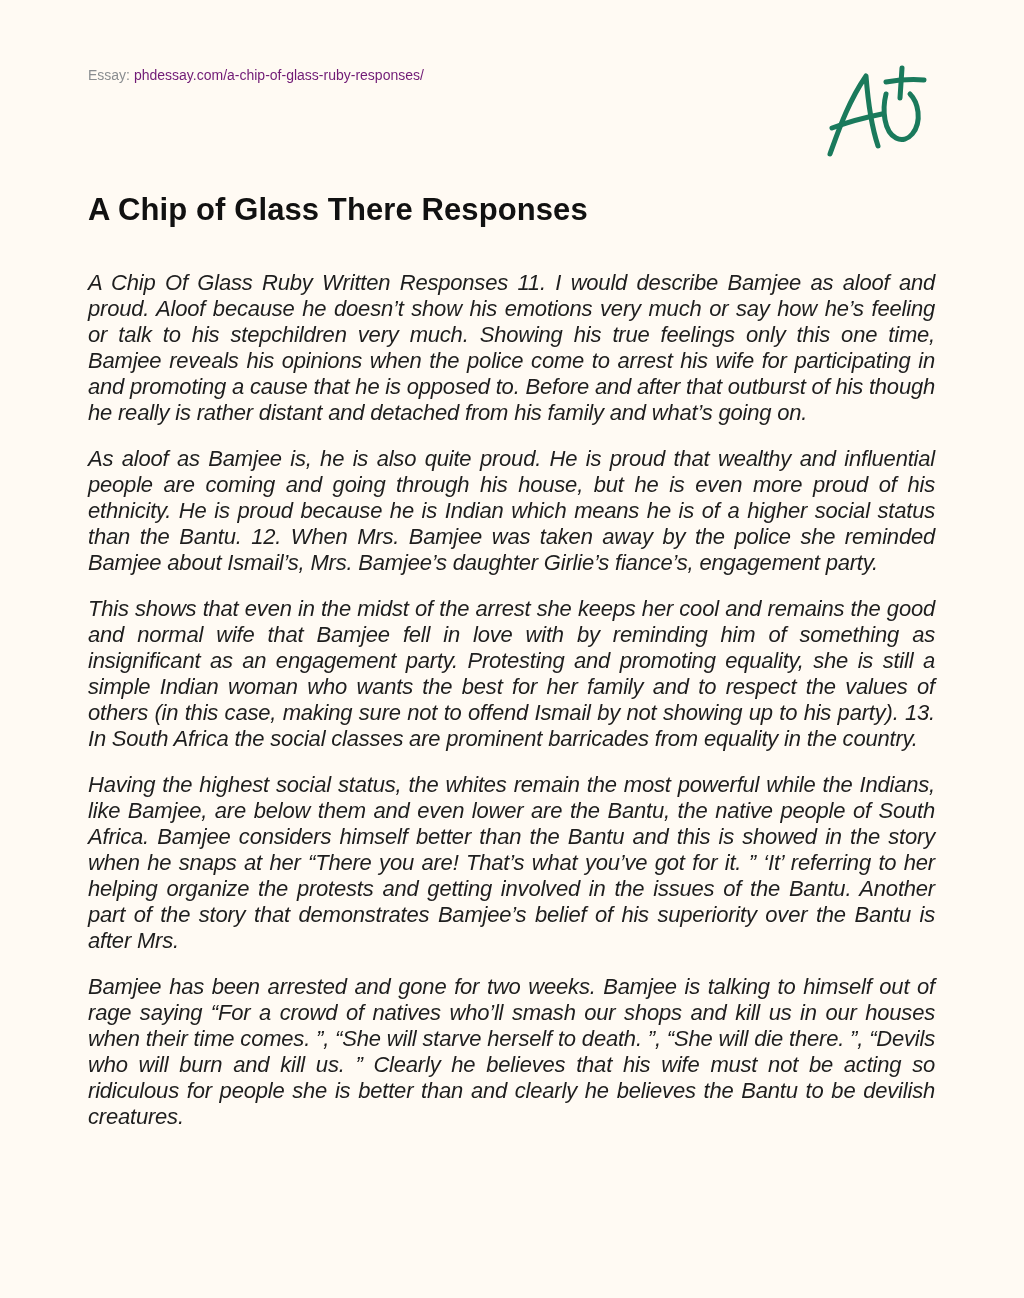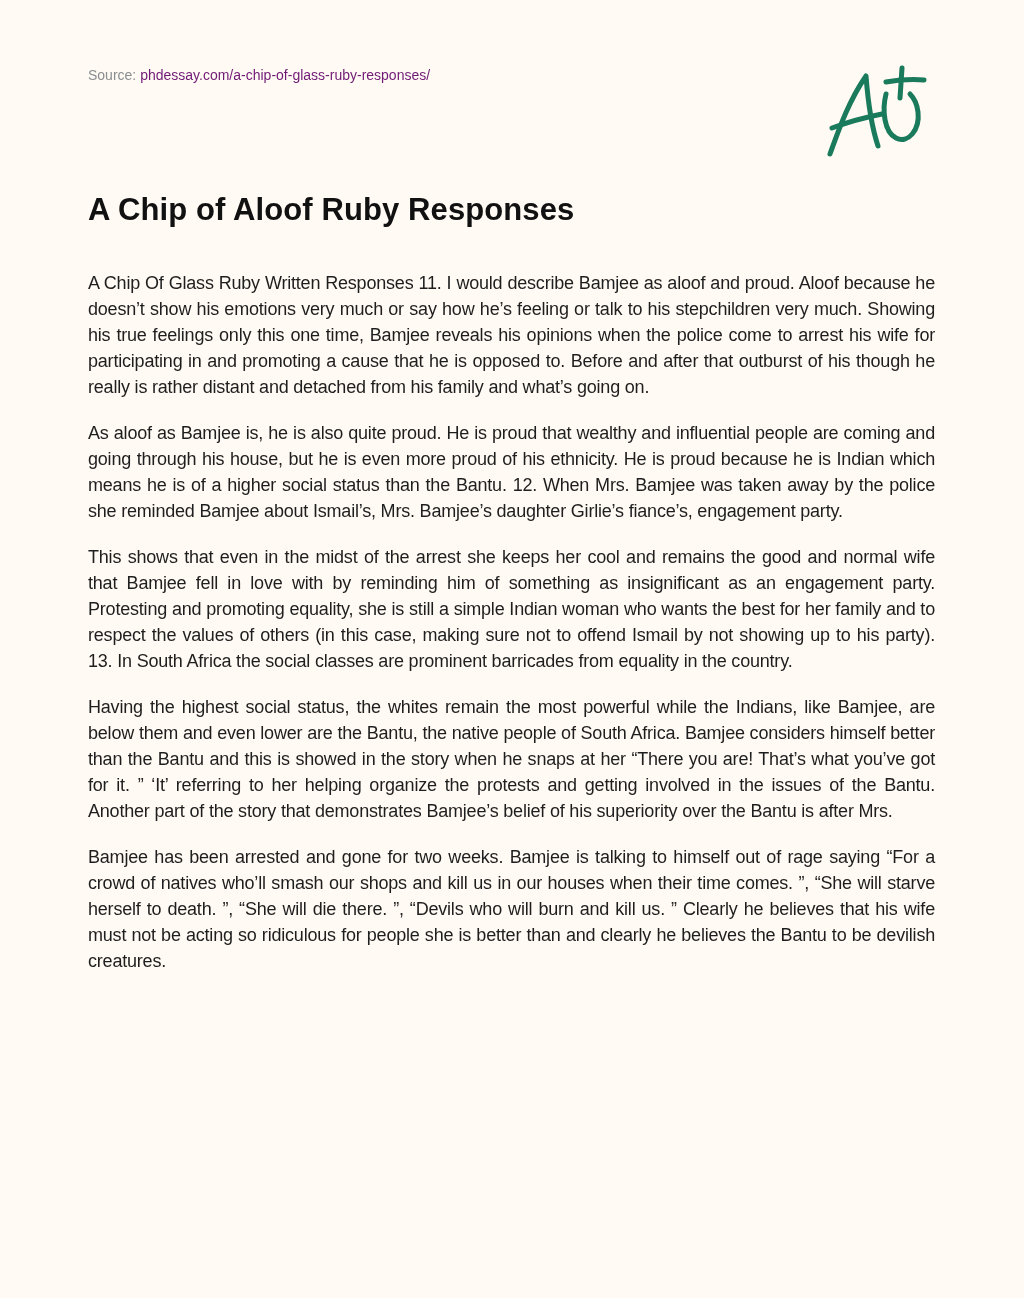--- a/index.html
+++ b/index.html
@@ -58,50 +58,51 @@
       letter-spacing: 0.1px;
     }
     .content {
       position: absolute;
       left: 88px;
       top: 270px;
       width: 848px;
     }
     .content p {
       margin: 0 1px 20px 0;
-      font-size: 18px;
+      font-size: 22px;
       line-height: 26px;
       color: #1e1e1e;
       text-align: justify;
       letter-spacing: -0.2px;
+      font-style: italic;
     }
   </style>
 </head>
 <body>
 
 <div class="header">
   <div class="source">
-    <span>Source: </span><a>phdessay.com/a-chip-of-glass-ruby-responses/</a>
+    <span>Essay: </span><a>phdessay.com/a-chip-of-glass-ruby-responses/</a>
   </div>
 </div>
 
 <div class="logo">
   <svg width="110" height="100" viewBox="0 0 110 100" fill="none" stroke="#1a7a5c" stroke-width="5" stroke-linecap="round" stroke-linejoin="round">
 
     <path d="M8 92 C 16 70, 26 40, 44 14 C 46 40, 50 66, 56 84"></path>
     <path d="M10 66 C 26 60, 40 56, 60 52"></path>
 
     <path d="M64 32 C 60 48, 62 70, 74 76 C 86 82, 98 68, 96 50 C 95 42, 92 36, 88 32"></path>
 
     <path d="M80 6 L 78 36"></path>
     <path d="M64 20 C 76 18, 90 17, 102 18"></path>
   </svg>
 </div>
 
-<h1 class="title">A Chip of Aloof Ruby Responses</h1>
+<h1 class="title">A Chip of Glass There Responses</h1>
 
 <div class="content">
   <p>A Chip Of Glass Ruby Written Responses 11. I would describe Bamjee as aloof and proud. Aloof because he doesn’t show his emotions very much or say how he’s feeling or talk to his stepchildren very much. Showing his true feelings only this one time, Bamjee reveals his opinions when the police come to arrest his wife for participating in and promoting a cause that he is opposed to. Before and after that outburst of his though he really is rather distant and detached from his family and what’s going on.</p>
   <p>As aloof as Bamjee is, he is also quite proud. He is proud that wealthy and influential people are coming and going through his house, but he is even more proud of his ethnicity. He is proud because he is Indian which means he is of a higher social status than the Bantu. 12. When Mrs. Bamjee was taken away by the police she reminded Bamjee about Ismail’s, Mrs. Bamjee’s daughter Girlie’s fiance’s, engagement party.</p>
   <p>This shows that even in the midst of the arrest she keeps her cool and remains the good and normal wife that Bamjee fell in love with by reminding him of something as insignificant as an engagement party. Protesting and promoting equality, she is still a simple Indian woman who wants the best for her family and to respect the values of others (in this case, making sure not to offend Ismail by not showing up to his party). 13. In South Africa the social classes are prominent barricades from equality in the country.</p>
   <p>Having the highest social status, the whites remain the most powerful while the Indians, like Bamjee, are below them and even lower are the Bantu, the native people of South Africa. Bamjee considers himself better than the Bantu and this is showed in the story when he snaps at her “There you are! That’s what you’ve got for it. ” ‘It’ referring to her helping organize the protests and getting involved in the issues of the Bantu. Another part of the story that demonstrates Bamjee’s belief of his superiority over the Bantu is after Mrs.</p>
   <p>Bamjee has been arrested and gone for two weeks. Bamjee is talking to himself out of rage saying “For a crowd of natives who’ll smash our shops and kill us in our houses when their time comes. ”, “She will starve herself to death. ”, “She will die there. ”, “Devils who will burn and kill us. ” Clearly he believes that his wife must not be acting so ridiculous for people she is better than and clearly he believes the Bantu to be devilish creatures.</p>
 </div>
 
 </body></html>

